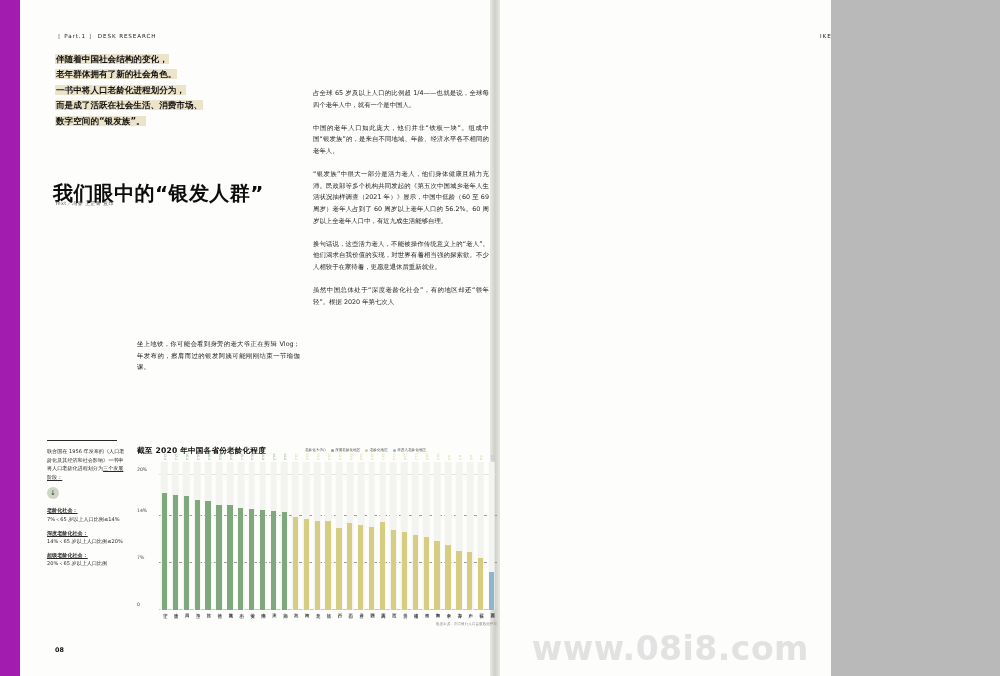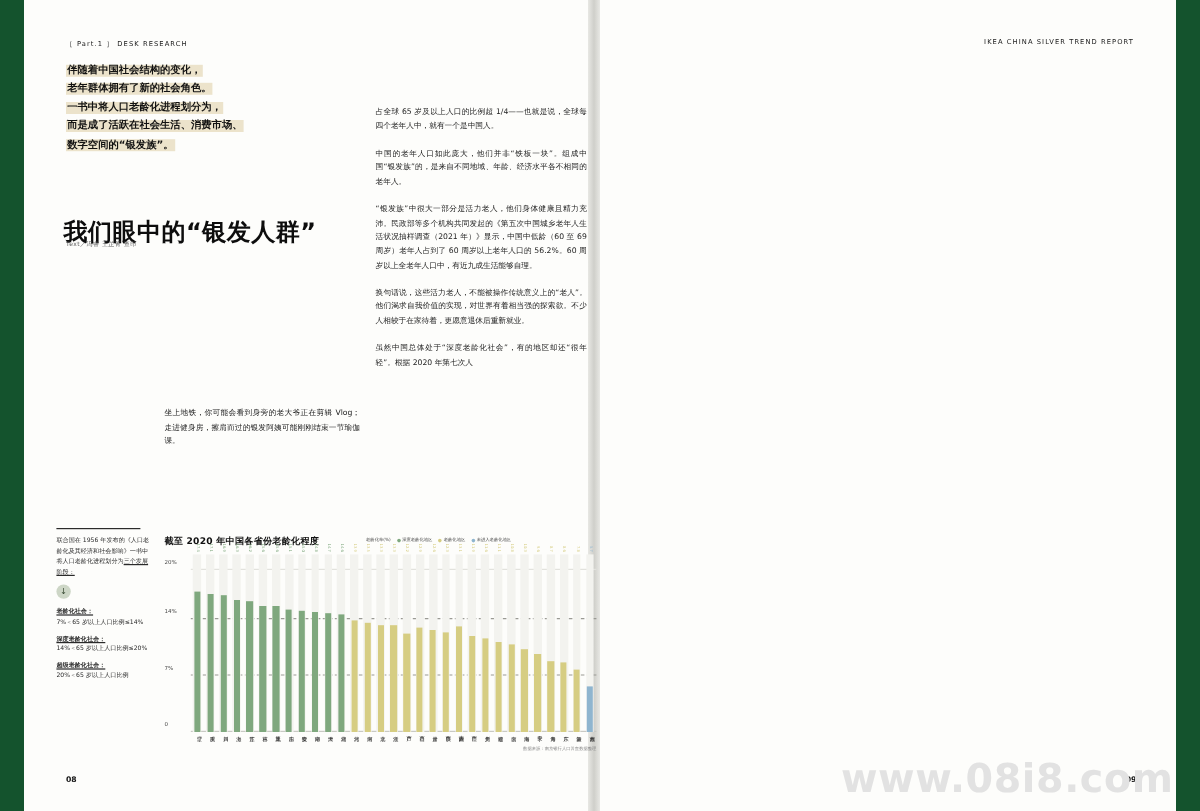--- a/index.html
+++ b/index.html
@@ -1,17 +1,17 @@
 <!DOCTYPE html>
 <html><head>
 <meta charset="utf-8">
 <style>
   html,body{margin:0;padding:0;background:#b9b9b9;}
   body{font-family:"DejaVu Sans","Liberation Sans",sans-serif;}
-  .spread{position:relative;width:1000px;height:676px;background:#14532d;overflow:hidden;}
+  .spread{position:relative;width:831px;height:676px;background:#a21caf;overflow:hidden;}
   .page{position:absolute;top:0;height:676px;background:#fdfdfb;}
   .page-left{left:20px;width:470px;}
   .page-right{left:500px;width:480px;}
   .gutter{position:absolute;left:490px;top:0;width:10px;height:676px;
           background:linear-gradient(to right,#e8e8e4,#cfcfca,#e8e8e4);}
 
   
   .runhead{position:absolute;font-size:5.6px;letter-spacing:.9px;color:#1a1a1a;}
   .runhead-left{left:35px;top:33px;}
   .runhead-right{right:35px;top:33px;text-align:right;}
@@ -83,21 +83,21 @@
         <div><span>老年群体拥有了新的社会角色。</span></div>
         <div><span>一书中将人口老龄化进程划分为，</span></div>
         <div><span>而是成了活跃在社会生活、消费市场、</span></div>
         <div><span>数字空间的“银发族”。</span></div>
       </div>
 
     <h1 class="headline">我们眼中的“银发人群”</h1>
     <div class="byline">Text／冯睿 王芷菁 查印</div>
 
     <div class="col c1" id="col1-box">
-        <p>坐上地铁，你可能会看到身旁的老大爷正在剪辑 Vlog；走进健身房，擦肩而过的银发阿姨可能刚刚结束一节瑜伽课。</p>
+        <p>坐上地铁，你可能会看到身旁的老大爷正在剪辑 Vlog；年发布的，擦肩而过的银发阿姨可能刚刚结束一节瑜伽课。</p>
       </div>
     <div class="col c2" id="col2-box">
         <p>占全球 65 岁及以上人口的比例超 1/4——也就是说，全球每四个老年人中，就有一个是中国人。</p>
         <p>中国的老年人口如此庞大，他们并非“铁板一块”。组成中国“银发族”的，是来自不同地域、年龄、经济水平各不相同的老年人。</p>
         <p>“银发族”中很大一部分是活力老人，他们身体健康且精力充沛。民政部等多个机构共同发起的《第五次中国城乡老年人生活状况抽样调查（2021 年）》显示，中国中低龄（60 至 69 周岁）老年人占到了 60 周岁以上老年人口的 56.2%。60 周岁以上全老年人口中，有近九成生活能够自理。</p>
         <p>换句话说，这些活力老人，不能被操作传统意义上的“老人”。他们渴求自我价值的实现，对世界有着相当强的探索欲。不少人相较于在家待着，更愿意退休后重新就业。</p>
         <p>虽然中国总体处于“深度老龄化社会”，有的地区却还“很年轻”。根据 2020 年第七次人</p>
       </div>
 
     <div class="note">

